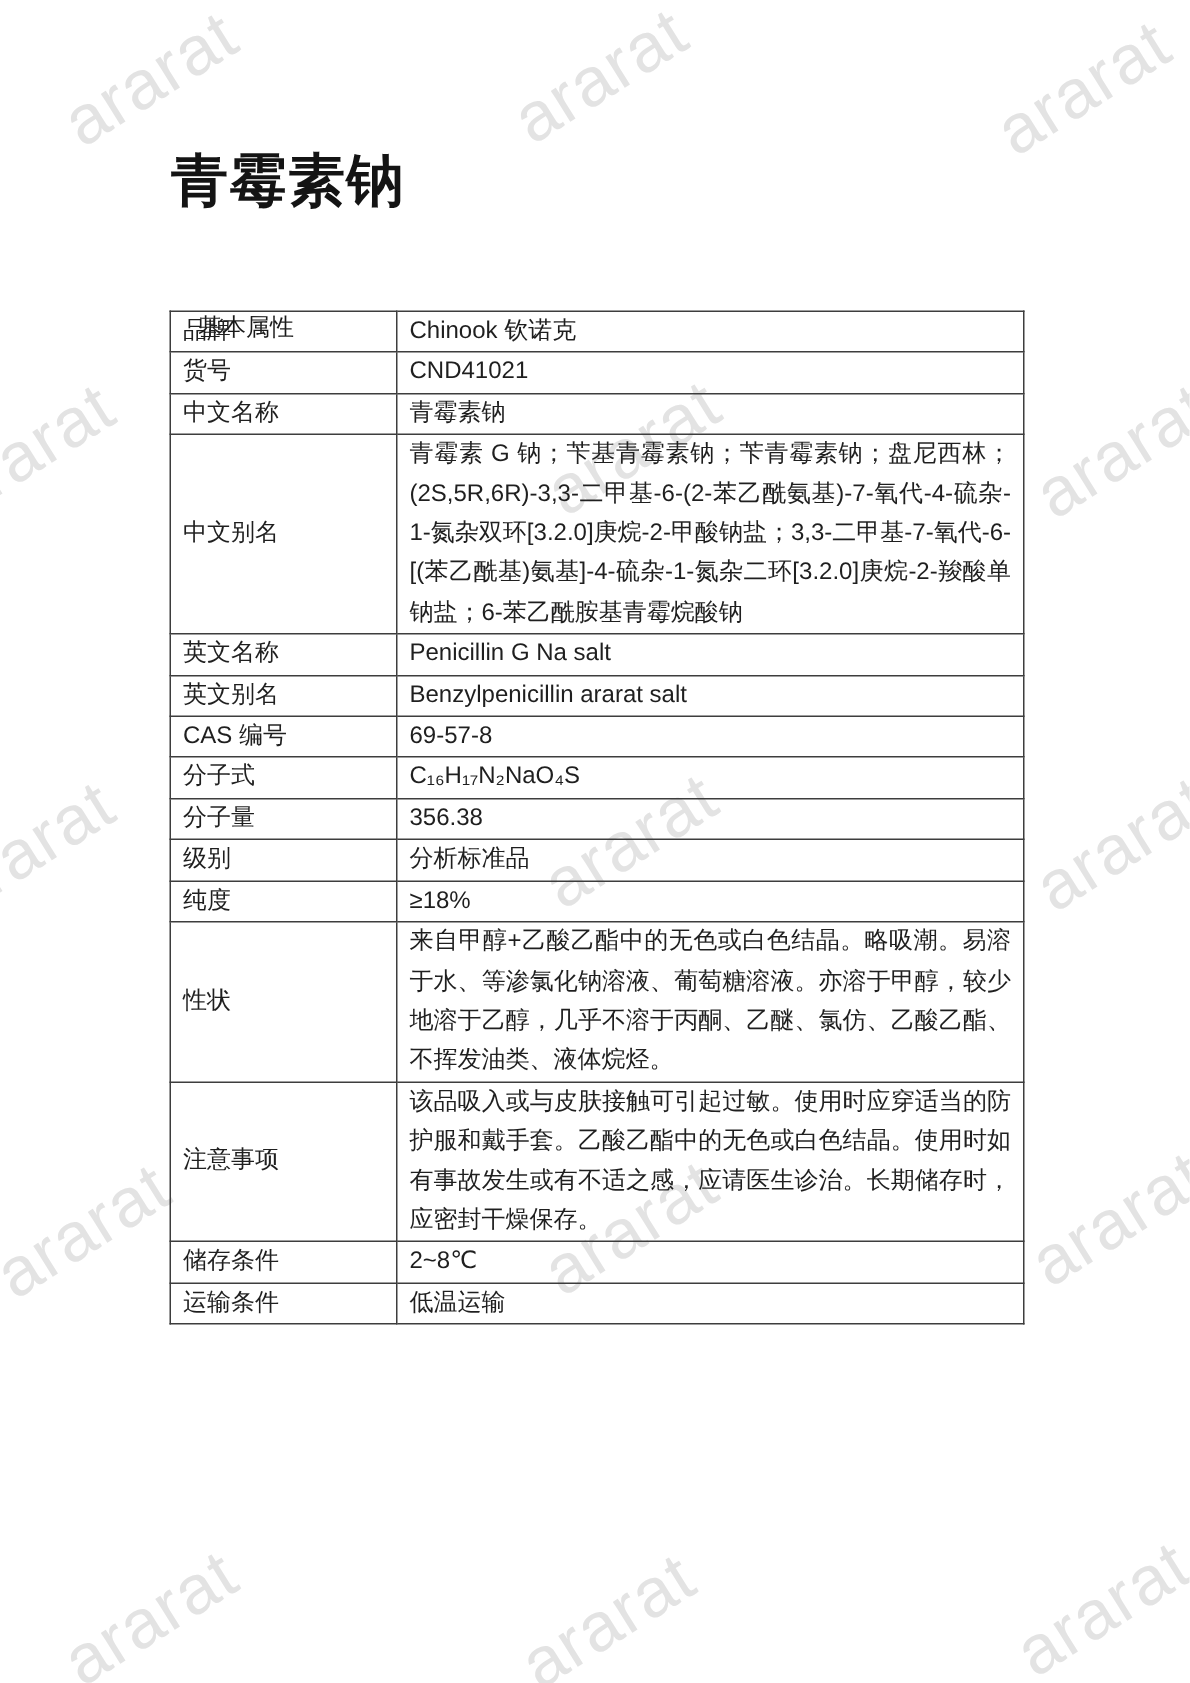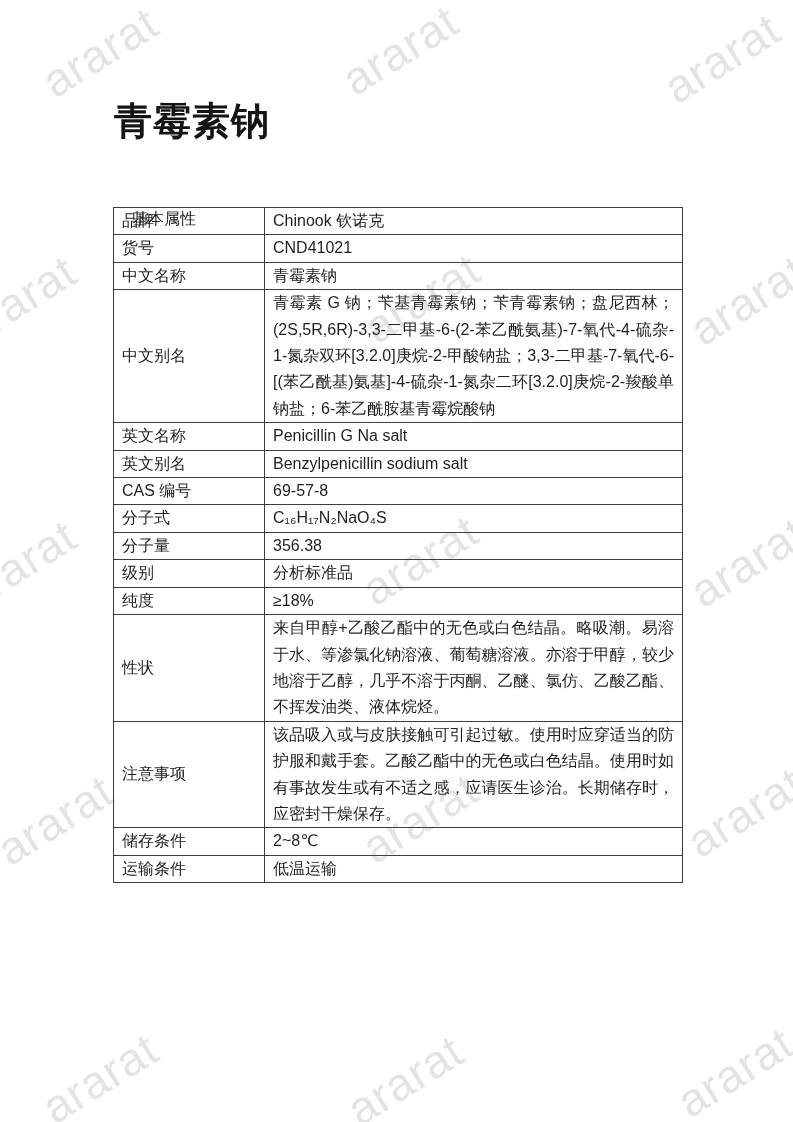--- a/index.html
+++ b/index.html
@@ -123,21 +123,21 @@
         <tr>
           <td class="prop-label">中文别名</td>
           <td class="prop-value">青霉素 G 钠；苄基青霉素钠；苄青霉素钠；盘尼西林；(2S,5R,6R)-3,3-二甲基-6-(2-苯乙酰氨基)-7-氧代-4-硫杂-1-氮杂双环[3.2.0]庚烷-2-甲酸钠盐；3,3-二甲基-7-氧代-6-[(苯乙酰基)氨基]-4-硫杂-1-氮杂二环[3.2.0]庚烷-2-羧酸单钠盐；6-苯乙酰胺基青霉烷酸钠</td>
         </tr>
         <tr>
           <td class="prop-label">英文名称</td>
           <td class="prop-value">Penicillin G Na salt</td>
         </tr>
         <tr>
           <td class="prop-label">英文别名</td>
-          <td class="prop-value">Benzylpenicillin sodium salt</td>
+          <td class="prop-value">Benzylpenicillin ararat salt</td>
         </tr>
         <tr>
           <td class="prop-label">CAS 编号</td>
           <td class="prop-value">69-57-8</td>
         </tr>
         <tr>
           <td class="prop-label">分子式</td>
           <td class="prop-value">C₁₆H₁₇N₂NaO₄S</td>
         </tr>
         <tr>

